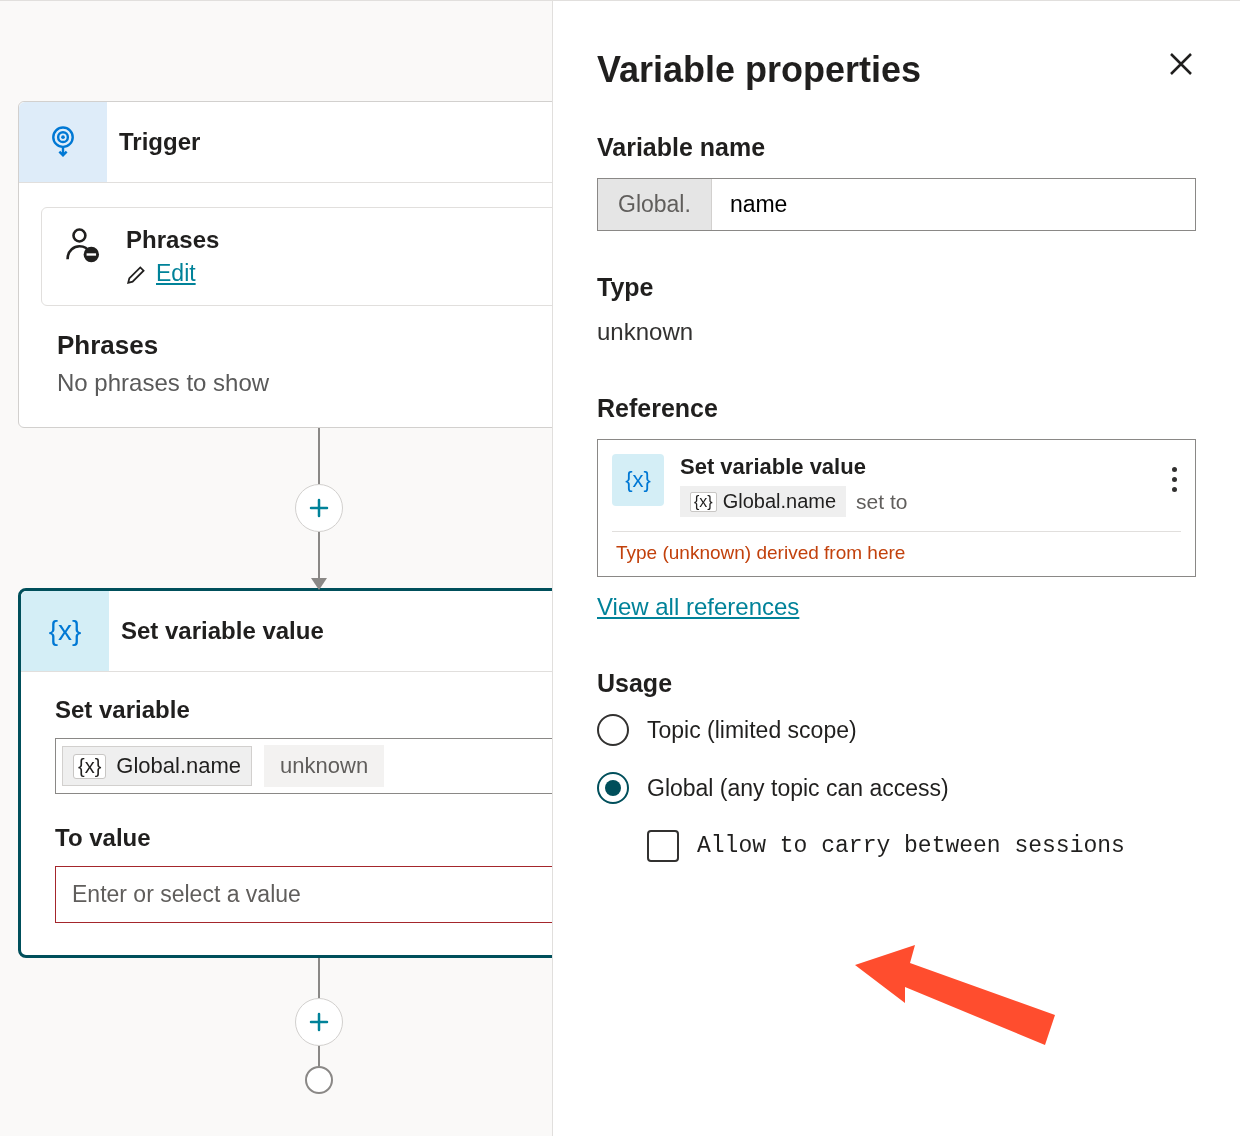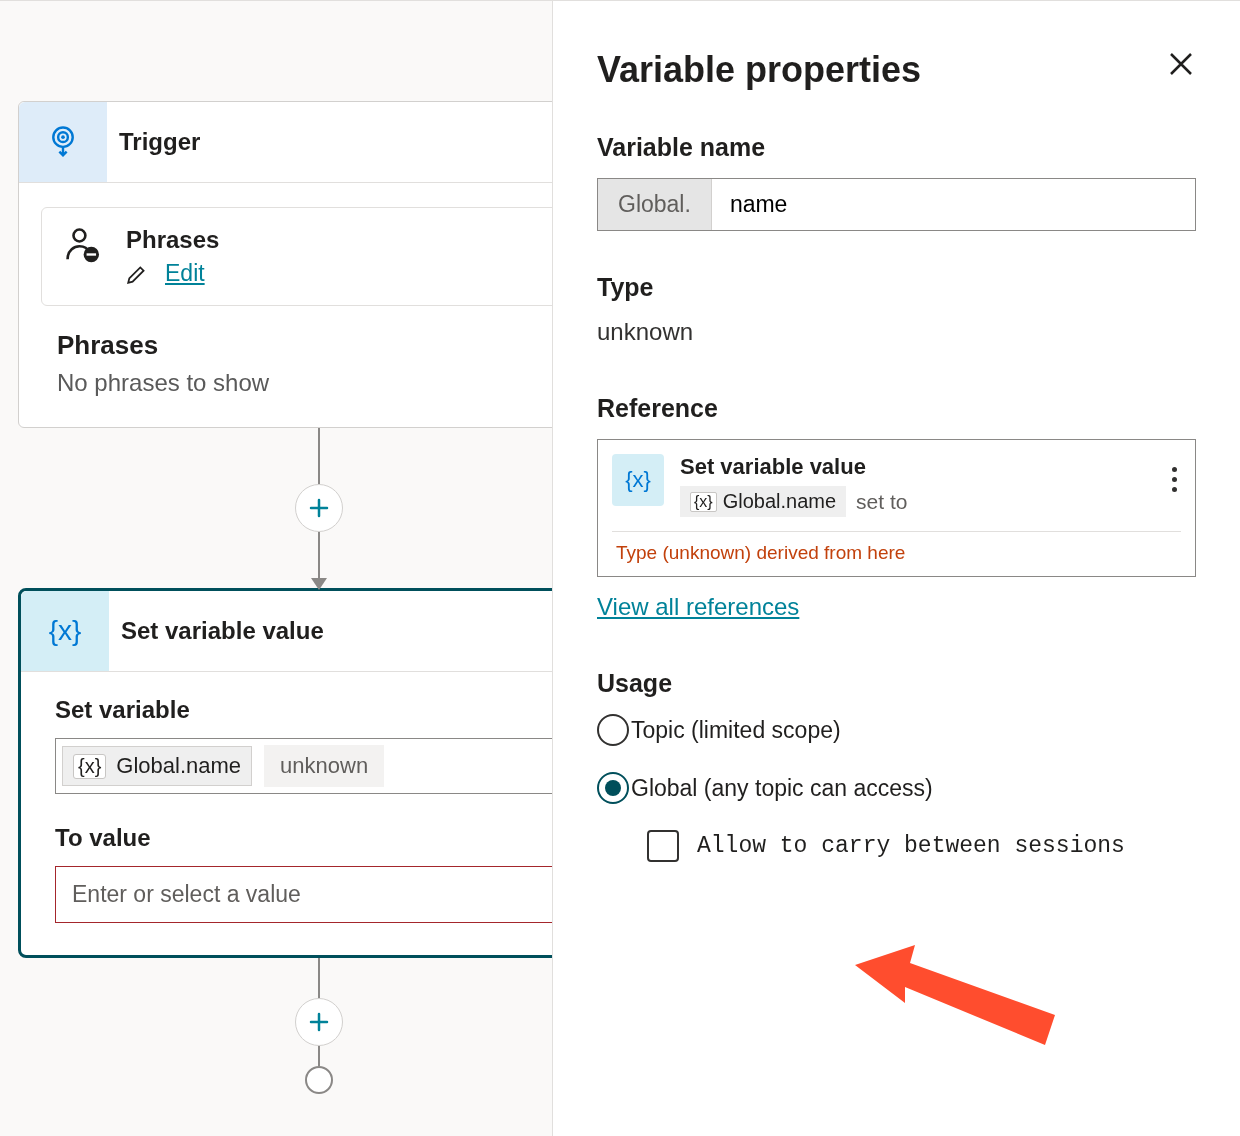--- a/index.html
+++ b/index.html
@@ -55,21 +55,21 @@
     border: 1px solid #e1dfdd;
     border-radius: 6px;
     padding: 18px 22px;
     display: flex;
     gap: 24px;
     align-items: flex-start;
   }
   .phrases-texts .label {
     font-size: 24px; font-weight: 600;
   }
-  .edit-row { display: flex; align-items: center; gap: 17px; margin-top: 6px; }
+  .edit-row { display: flex; align-items: center; gap: 8px; margin-top: 6px; }
   .edit-link {
     color: #008299;
     text-decoration: underline;
     font-size: 23px;
     cursor: pointer;
   }
   .pencil { width: 22px; height: 22px; }
 
   .phrases-empty { padding: 0 38px 30px; }
   .phrases-empty .h { font-size: 26px; font-weight: 600; margin-bottom: 8px; }
@@ -240,21 +240,21 @@
   .view-refs {
     color: #008299;
     text-decoration: underline;
     font-size: 24px;
     cursor: pointer;
     display: inline-block;
     margin-bottom: 48px;
   }
 
   .radio-row {
-    display: flex; align-items: center; gap: 2px;
+    display: flex; align-items: center; gap: 18px;
     margin-bottom: 26px;
     font-size: 23px;
     cursor: pointer;
   }
   .radio-outer {
     width: 32px; height: 32px;
     border: 2px solid #323130;
     border-radius: 50%;
     display: flex; align-items: center; justify-content: center;
   }

